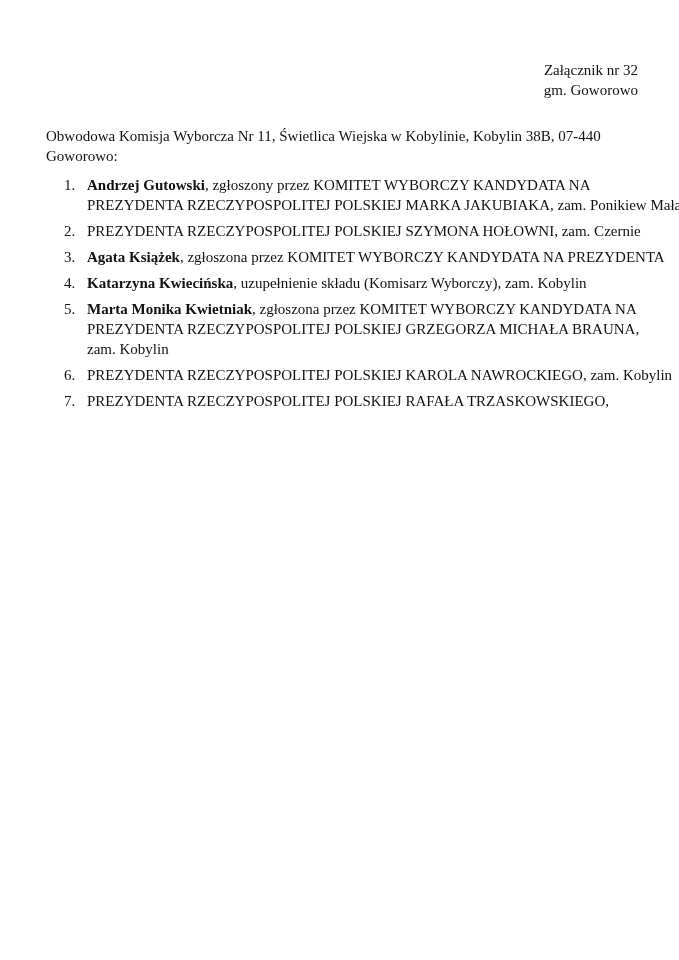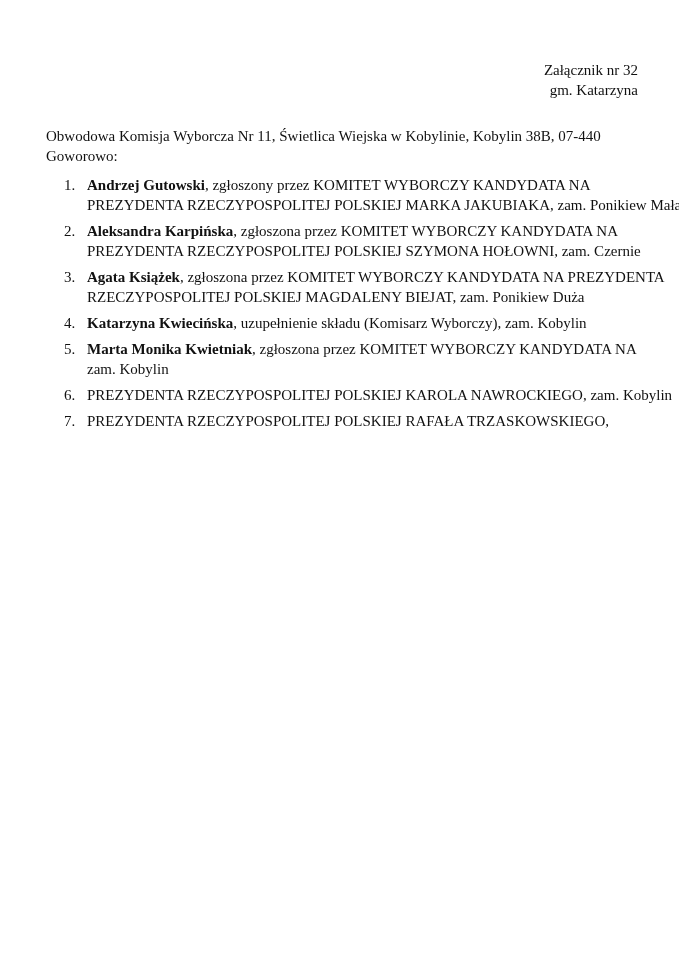--- a/index.html
+++ b/index.html
@@ -57,62 +57,61 @@
     font-weight: bold;
   }
 </style>
 </head>
 <body>
 
 <div class="page">
 
   <div class="attachment">
     <div class="line">Załącznik nr 32</div>
-    <div class="line">gm. Katarzyna</div>
+    <div class="line">gm. Goworowo</div>
   </div>
 
   <div class="doc-title">Obwodowa Komisja Wyborcza Nr 11, Świetlica Wiejska w Kobylinie, Kobylin 38B, 07-440 Goworowo:</div>
 
   <div class="member-list">
 
     <div class="member">
       <span class="num">1.</span>
       <div class="member-text">
         <div class="line"><span class="name">Andrzej Gutowski</span><span>, zgłoszony przez KOMITET WYBORCZY KANDYDATA NA</span></div>
         <div class="line">PREZYDENTA RZECZYPOSPOLITEJ POLSKIEJ MARKA JAKUBIAKA, zam. Ponikiew Mała</div>
       </div>
     </div>
 
     <div class="member">
       <span class="num">2.</span>
       <div class="member-text">
-        <div class="line"><span class="name">Aleksandra Karpińska</span><span>, zgłoszona przez KOMITET WYBORCZY KANDYDATA NA</span></div>
         <div class="line">PREZYDENTA RZECZYPOSPOLITEJ POLSKIEJ SZYMONA HOŁOWNI, zam. Czernie</div>
       </div>
     </div>
 
     <div class="member">
       <span class="num">3.</span>
       <div class="member-text">
         <div class="line"><span class="name">Agata Książek</span><span>, zgłoszona przez KOMITET WYBORCZY KANDYDATA NA PREZYDENTA</span></div>
-        <div class="line">RZECZYPOSPOLITEJ POLSKIEJ MAGDALENY BIEJAT, zam. Ponikiew Duża</div>
       </div>
     </div>
 
     <div class="member">
       <span class="num">4.</span>
       <div class="member-text">
         <div class="line"><span class="name">Katarzyna Kwiecińska</span><span>, uzupełnienie składu (Komisarz Wyborczy), zam. Kobylin</span></div>
       </div>
     </div>
 
     <div class="member">
       <span class="num">5.</span>
       <div class="member-text">
         <div class="line"><span class="name">Marta Monika Kwietniak</span><span>, zgłoszona przez KOMITET WYBORCZY KANDYDATA NA</span></div>
+        <div class="line">PREZYDENTA RZECZYPOSPOLITEJ POLSKIEJ GRZEGORZA MICHAŁA BRAUNA,</div>
         <div class="line">zam. Kobylin</div>
       </div>
     </div>
 
     <div class="member">
       <span class="num">6.</span>
       <div class="member-text">
         <div class="line">PREZYDENTA RZECZYPOSPOLITEJ POLSKIEJ KAROLA NAWROCKIEGO, zam. Kobylin</div>
       </div>
     </div>

